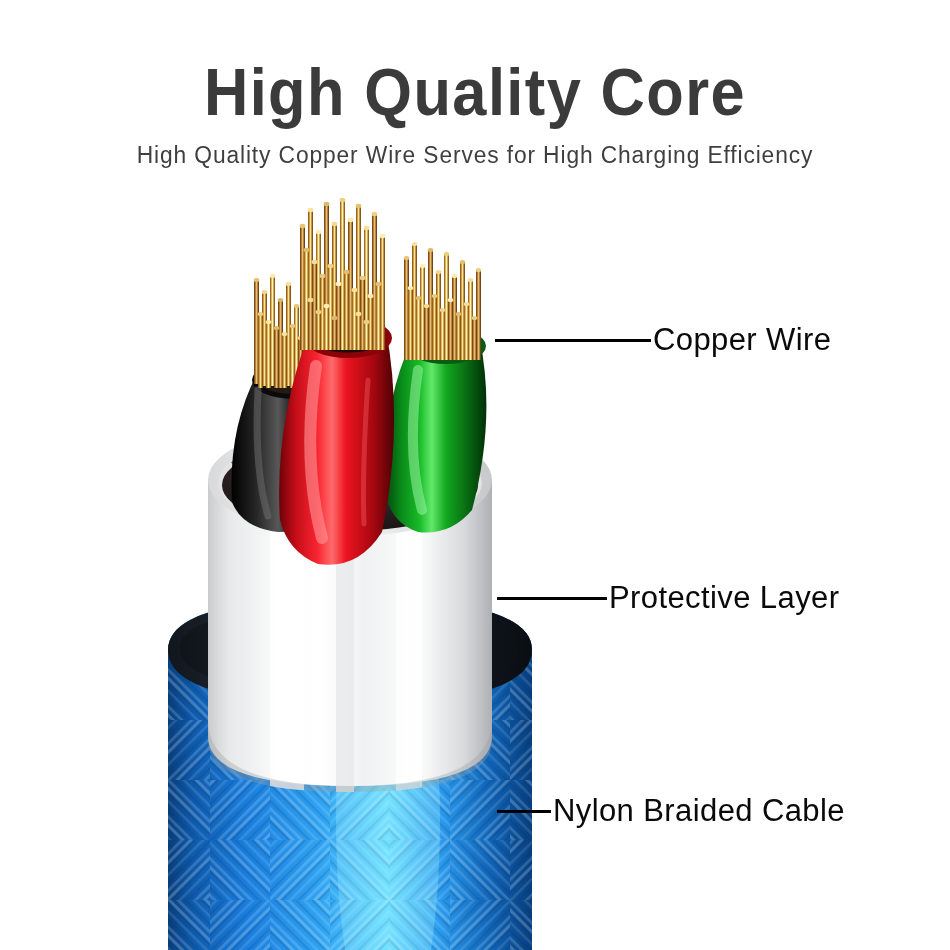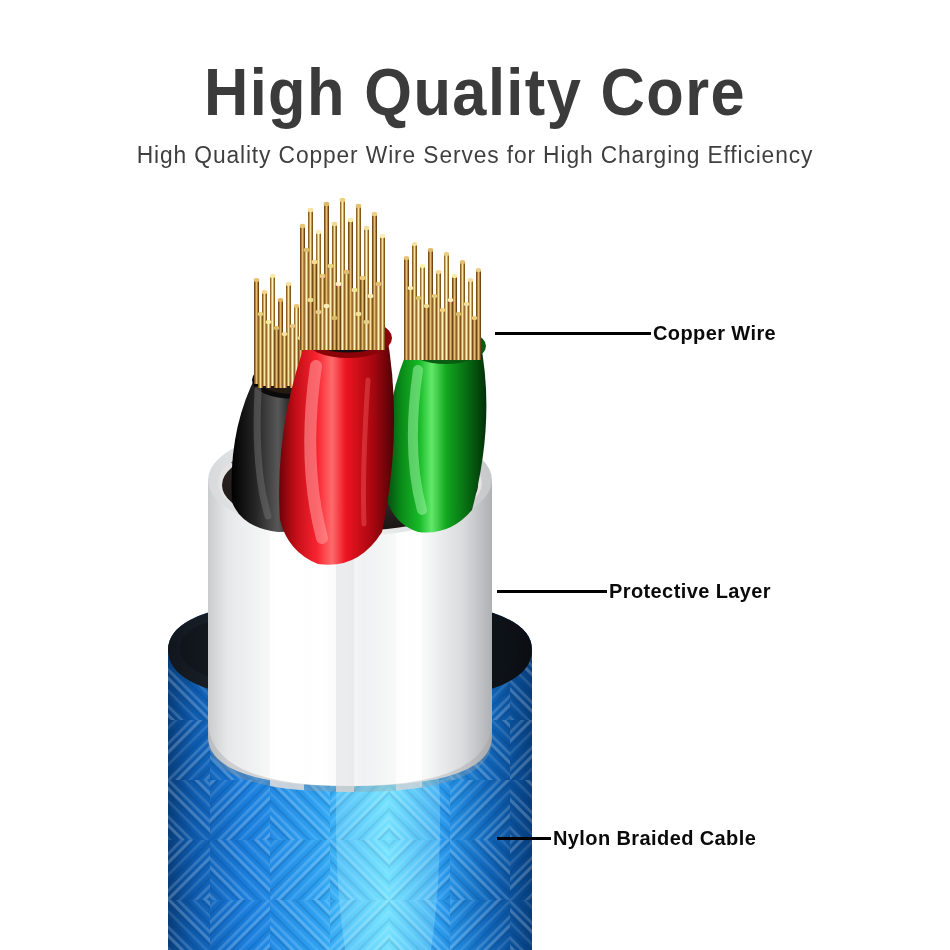--- a/index.html
+++ b/index.html
@@ -49,32 +49,31 @@
   }
 
   
   .callout { position: absolute; display: flex; align-items: center; }
   .callout .rule {
     height: 3px;
     background: #000000;
     flex: none;
   }
   .callout .ctext {
-    font-size: 20px;
+    font-size: 31px;
     color: #0a0a0a;
     white-space: nowrap;
     letter-spacing: 0.4px;
     margin-left: 2px;
-    font-weight: bold;
   }
   #cal-copper   { left: 495px; top: 322px; }
   #cal-copper   .rule { width: 156px; }
   #cal-protect  { left: 497px; top: 580px; }
   #cal-protect  .rule { width: 110px; }
-  #cal-nylon    { left: 497px; top: 827px; }
+  #cal-nylon    { left: 497px; top: 793px; }
   #cal-nylon    .rule { width: 54px; }
 
   
   #cable {
     position: absolute;
     left: 150px; top: 180px;
     width: 400px; height: 770px;
   }
   #cable svg { display: block; width: 400px; height: 770px; }
 </style>

